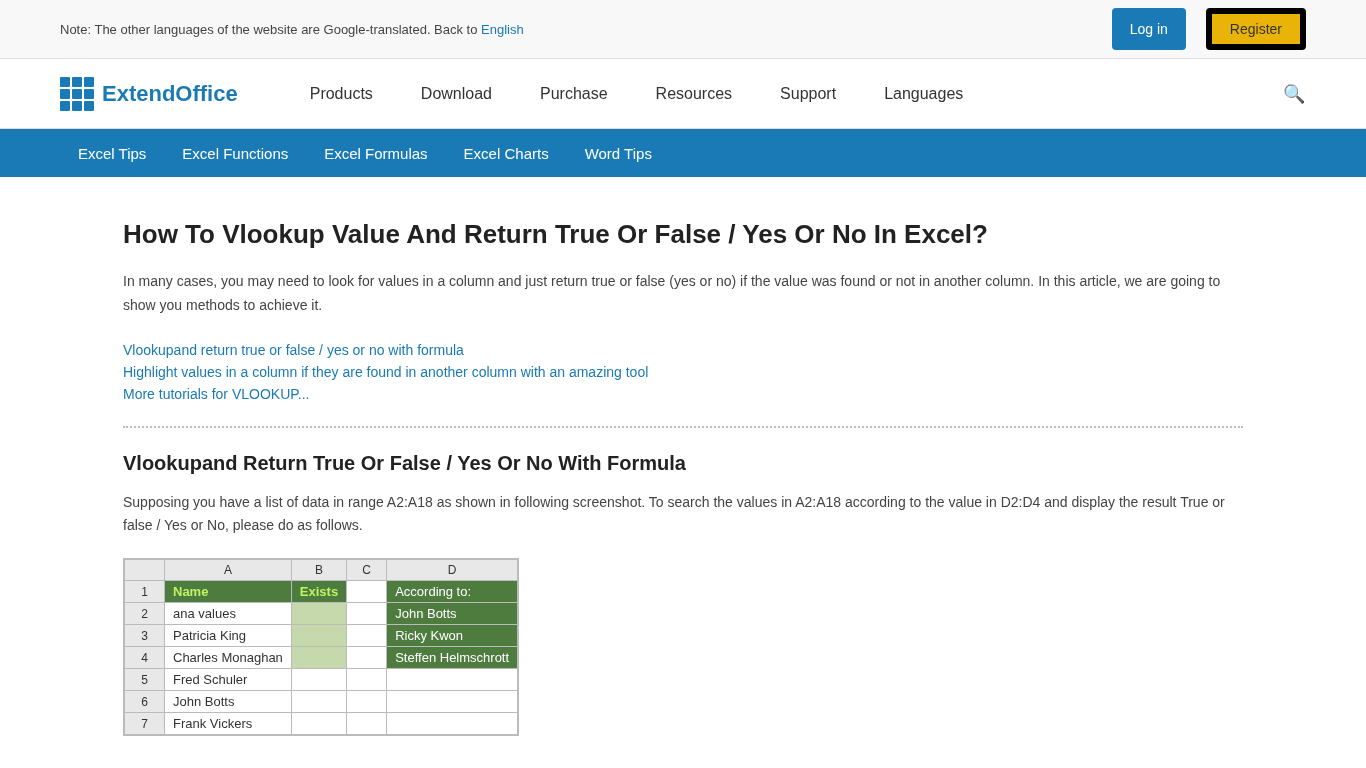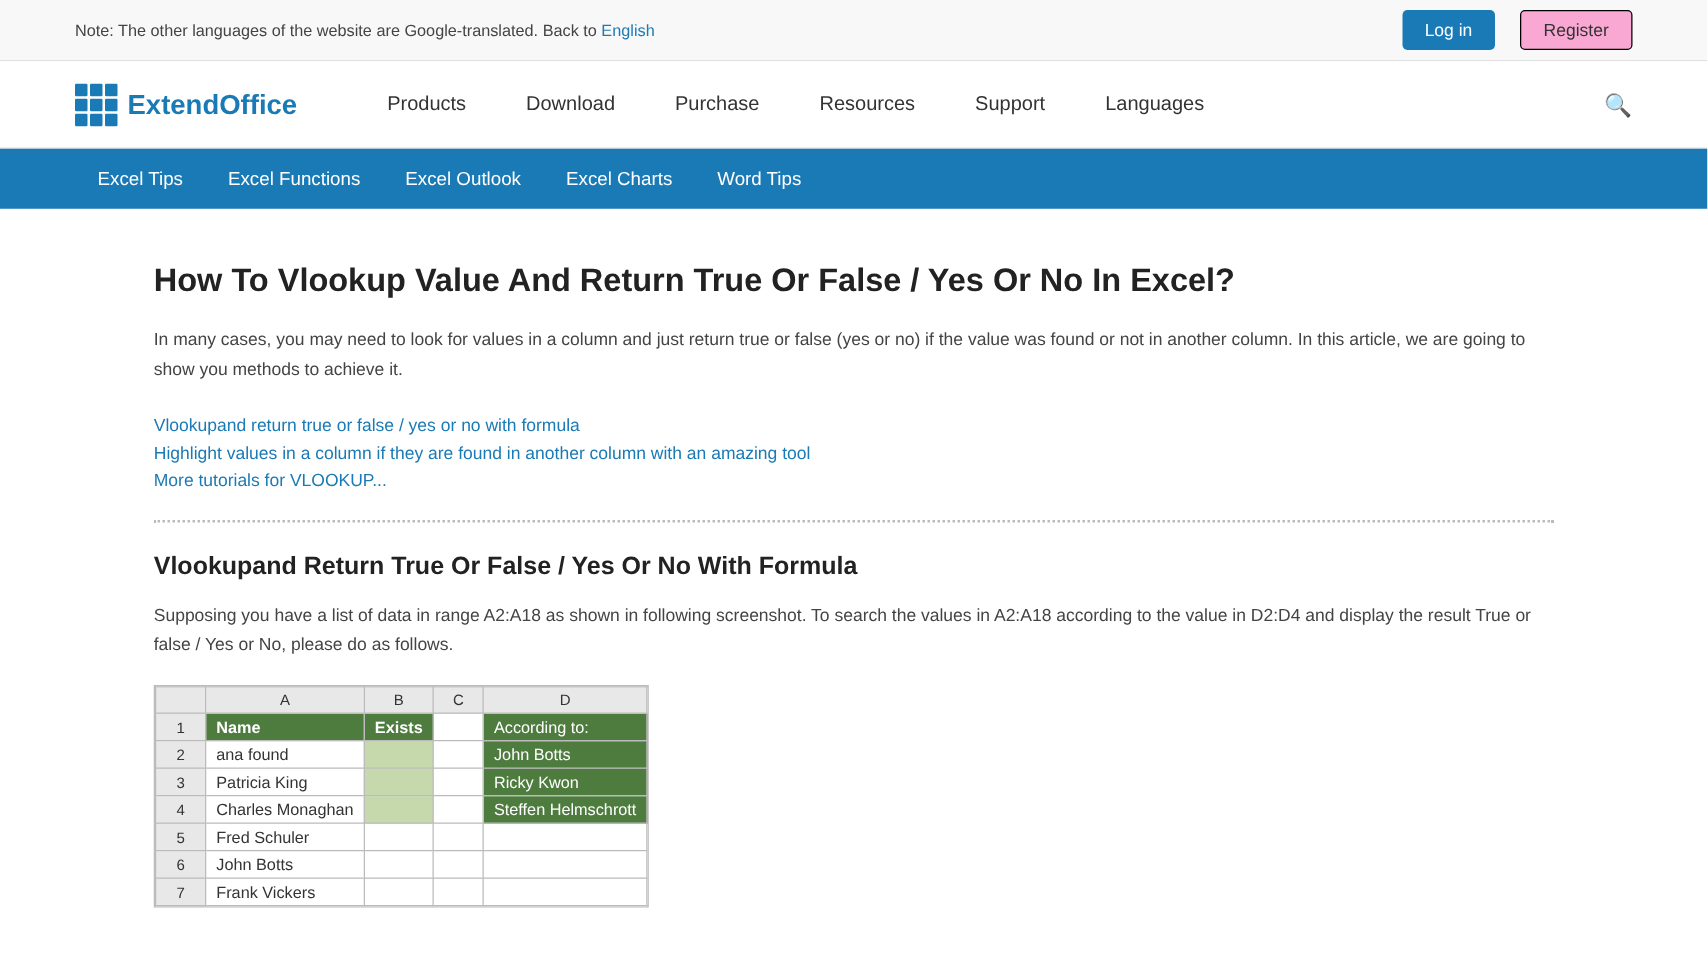--- a/index.html
+++ b/index.html
@@ -20,23 +20,23 @@
     .btn-login {
       background: #1a7ab5;
       color: #fff;
       border: none;
       padding: 7px 18px;
       border-radius: 4px;
       font-size: 14px;
       cursor: pointer;
     }
     .btn-register {
-      background: #f9a8d4;
+      background: #eab308;
       color: #333;
-      border: 1px solid #000000;
+      border: 6px solid #000000;
       padding: 7px 18px;
       border-radius: 4px;
       font-size: 14px;
       cursor: pointer;
     }
 
     
     .main-nav {
       background: #fff;
       border-bottom: 1px solid #ddd;
@@ -181,21 +181,21 @@
     }
     .row-header {
       background: #e8e8e8;
       text-align: center;
       font-size: 12px;
       color: #333;
       min-width: 28px;
     }
     .cell-green-header {
       background: #4e7c3f;
-      color: #ffffff;
+      color: #bef264;
       font-weight: bold;
     }
     .cell-green-data {
       background: #c6d9ad;
     }
     .cell-green-value {
       background: #4e7c3f;
       color: #fff;
     }
     .cell-empty { background: #fff; }
@@ -237,21 +237,21 @@
     <a href="#" class="nav-link">Resources</a>
     <a href="#" class="nav-link">Support</a>
     <a href="#" class="nav-link">Languages</a>
   </div>
   <span class="nav-search">🔍</span>
 </nav>
 
 <nav class="sub-nav">
   <a href="#" class="sub-nav-link">Excel Tips</a>
   <a href="#" class="sub-nav-link">Excel Functions</a>
-  <a href="#" class="sub-nav-link">Excel Outlook</a>
+  <a href="#" class="sub-nav-link">Excel Formulas</a>
   <a href="#" class="sub-nav-link">Excel Charts</a>
   <a href="#" class="sub-nav-link">Word Tips</a>
 </nav>
 
 <div class="content">
   <h1 class="article-title">How To Vlookup Value And Return True Or False / Yes Or No In Excel?</h1>
   <p class="article-intro">In many cases, you may need to look for values in a column and just return true or false (yes or no) if the value was found or not in another column. In this article, we are going to show you methods to achieve it.</p>
 
   <div class="article-links">
     <a href="#" class="article-link">Vlookupand return true or false / yes or no with formula</a>
@@ -279,21 +279,21 @@
       <tbody>
         <tr>
           <td class="row-header">1</td>
           <td class="cell-green-header">Name</td>
           <td class="cell-green-header">Exists</td>
           <td class="cell-empty"></td>
           <td class="cell-green-value">According to:</td>
         </tr>
         <tr>
           <td class="row-header">2</td>
-          <td class="cell-normal">ana found</td>
+          <td class="cell-normal">ana values</td>
           <td class="cell-green-data"></td>
           <td class="cell-empty"></td>
           <td class="cell-green-value">John Botts</td>
         </tr>
         <tr>
           <td class="row-header">3</td>
           <td class="cell-normal">Patricia King</td>
           <td class="cell-green-data"></td>
           <td class="cell-empty"></td>
           <td class="cell-green-value">Ricky Kwon</td>

